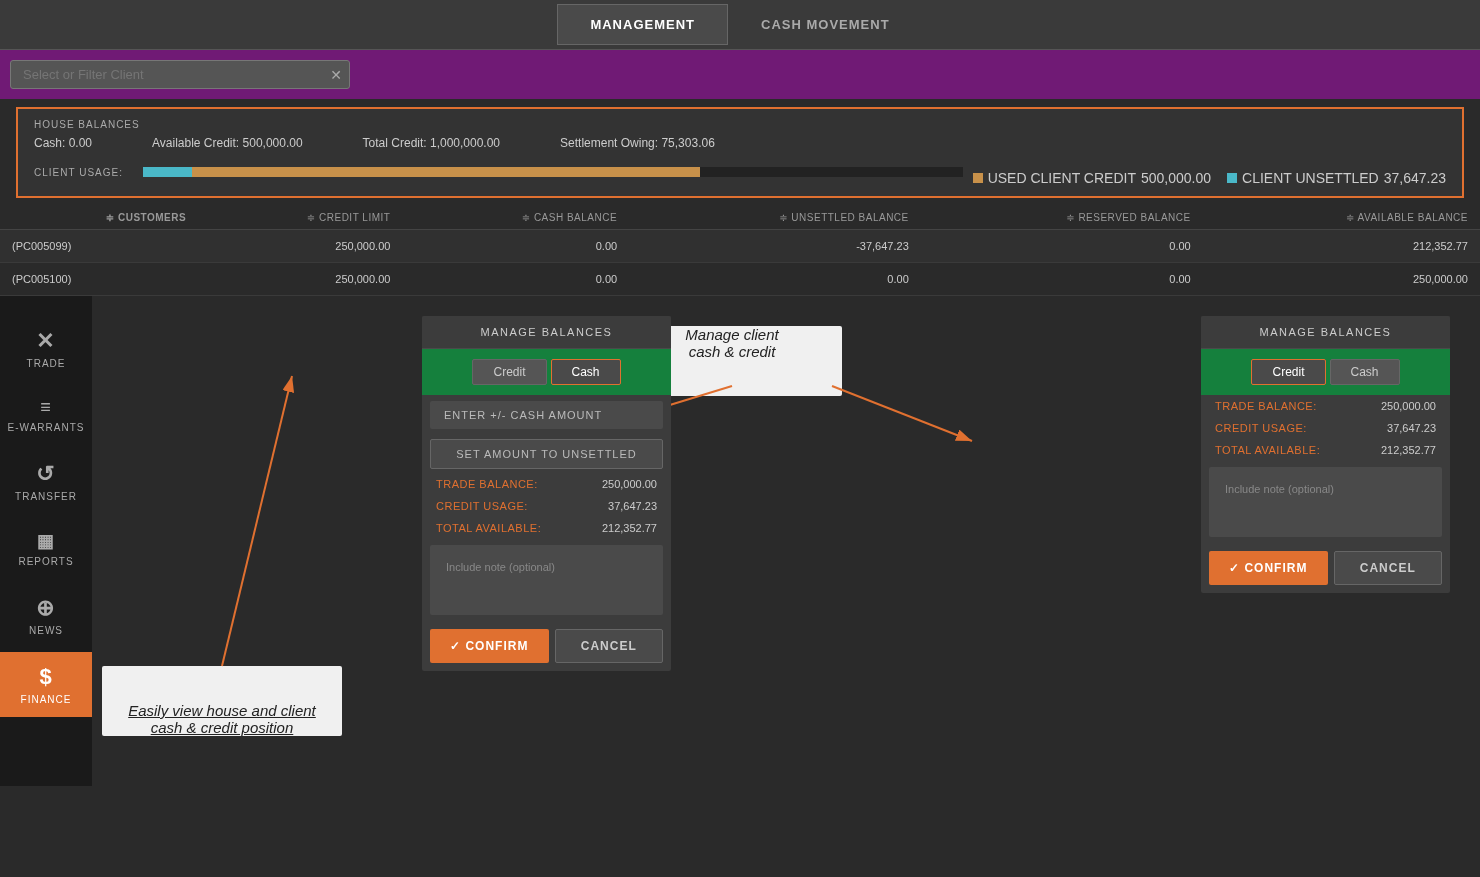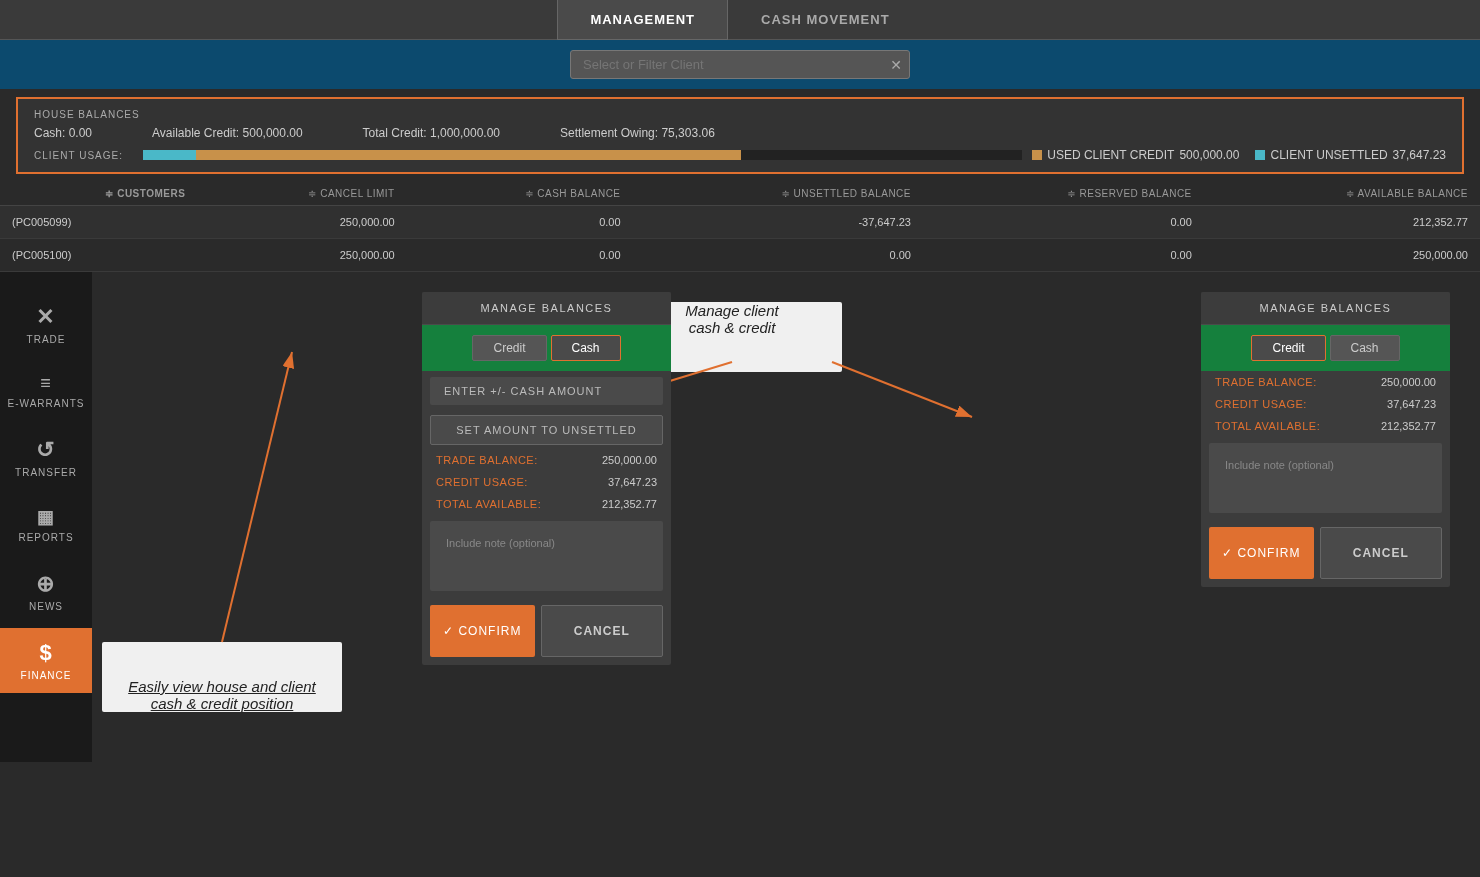--- a/index.html
+++ b/index.html
@@ -12,43 +12,42 @@
       overflow: hidden;
       position: relative;
     }
 
     
     .top-tabs {
       background: #3a3a3a;
       display: flex;
       justify-content: center;
       align-items: center;
-      height: 40px;
+      height: 50px;
       border-bottom: 1px solid #555;
     }
     .tab-item {
       padding: 12px 32px;
       font-size: 13px;
       font-weight: bold;
       letter-spacing: 1px;
       color: #aaa;
       cursor: pointer;
       border: 1px solid transparent;
     }
     .tab-item.active {
       background: #4a4a4a;
       color: #fff;
       border: 1px solid #666;
     }
 
     
     .search-bar-row {
-      background: #0c4a6e;
-      display: flex;
-      justify-content: center;
+      background: #701a75;
+      display: flex;
       align-items: center;
       padding: 10px;
     }
     .search-input-wrap {
       position: relative;
       width: 340px;
     }
     .search-input-wrap input {
       width: 100%;
       background: #555;
@@ -118,21 +117,22 @@
     .usage-bar-blue {
       position: absolute;
       left: 0; top: 0;
       height: 100%;
       background: #4ab8c8;
       width: 6%;
     }
     .usage-legend {
       display: flex;
       gap: 16px;
-      font-size: 12px;
+      font-size: 14px;
+      margin-top: 12px;
     }
     .legend-item {
       display: flex;
       align-items: center;
       gap: 5px;
     }
     .legend-dot-orange { width: 10px; height: 10px; background: #c8914a; }
     .legend-dot-blue { width: 10px; height: 10px; background: #4ab8c8; }
 
     
@@ -292,31 +292,31 @@
       gap: 6px;
       padding: 8px;
     }
     .btn-confirm {
       flex: 1;
       background: #e07030;
       color: #fff;
       border: none;
       padding: 10px;
       font-size: 12px;
-      font-weight: normal;
+      font-weight: bold;
       letter-spacing: 1px;
       cursor: pointer;
       border-radius: 2px;
     }
     .btn-cancel {
       flex: 1;
       background: #4a4a4a;
       color: #ccc;
       border: 1px solid #666;
-      padding: 18px;
+      padding: 4px;
       font-size: 12px;
       font-weight: bold;
       letter-spacing: 1px;
       cursor: pointer;
       border-radius: 2px;
     }
 
     
     .annotation-text {
       position: absolute;
@@ -382,21 +382,21 @@
         <span>37,647.23</span>
       </div>
     </div>
   </div>
 </div>
 
 <table class="main-table">
   <thead>
     <tr>
       <th>≑ CUSTOMERS</th>
-      <th>≑ CANCEL LIMIT</th>
+      <th>≑ CREDIT LIMIT</th>
       <th>≑ CASH BALANCE</th>
       <th>≑ UNSETTLED BALANCE</th>
       <th>≑ RESERVED BALANCE</th>
       <th>≑ AVAILABLE BALANCE</th>
     </tr>
   </thead>
   <tbody>
     <tr>
       <td>(PC005099)</td>
       <td>250,000.00</td>

